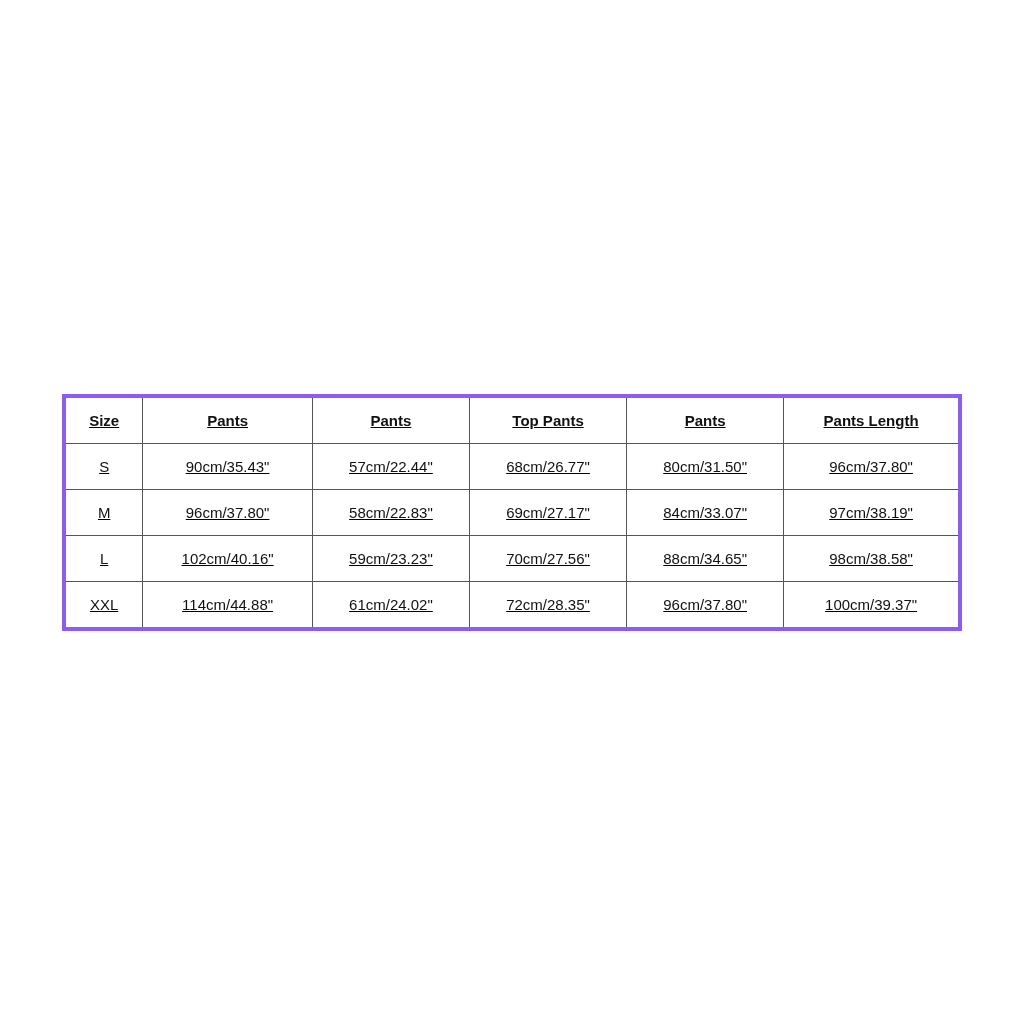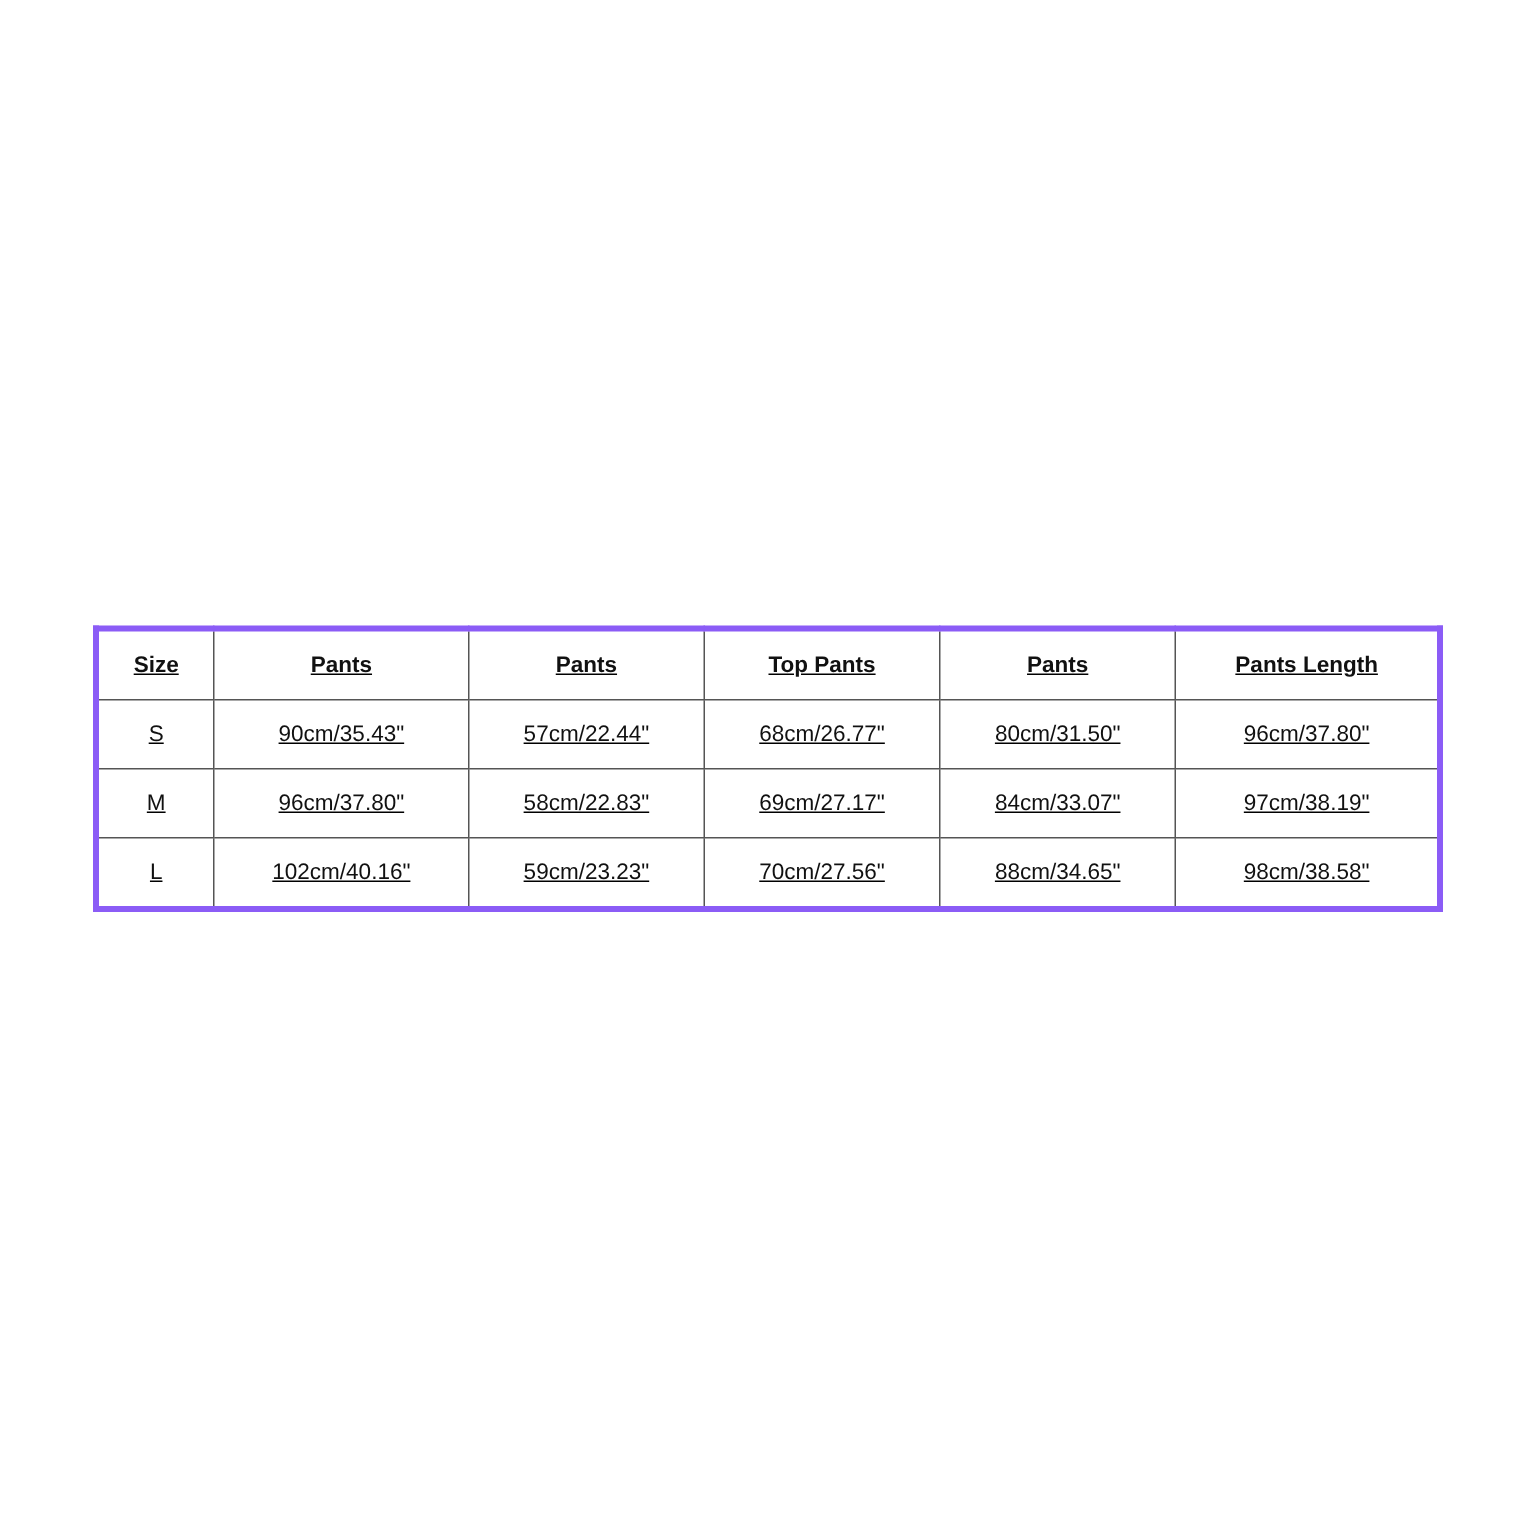--- a/index.html
+++ b/index.html
@@ -83,15 +83,23 @@
           <td>97cm/38.19"</td>
         </tr>
         <tr>
           <td>L</td>
           <td>102cm/40.16"</td>
           <td>59cm/23.23"</td>
           <td>70cm/27.56"</td>
           <td>88cm/34.65"</td>
           <td>98cm/38.58"</td>
         </tr>
+        <tr>
+          <td>XXL</td>
+          <td>114cm/44.88"</td>
+          <td>61cm/24.02"</td>
+          <td>72cm/28.35"</td>
+          <td>96cm/37.80"</td>
+          <td>100cm/39.37"</td>
+        </tr>
       </tbody>
   </table>
 </div>
 
 </body></html>

